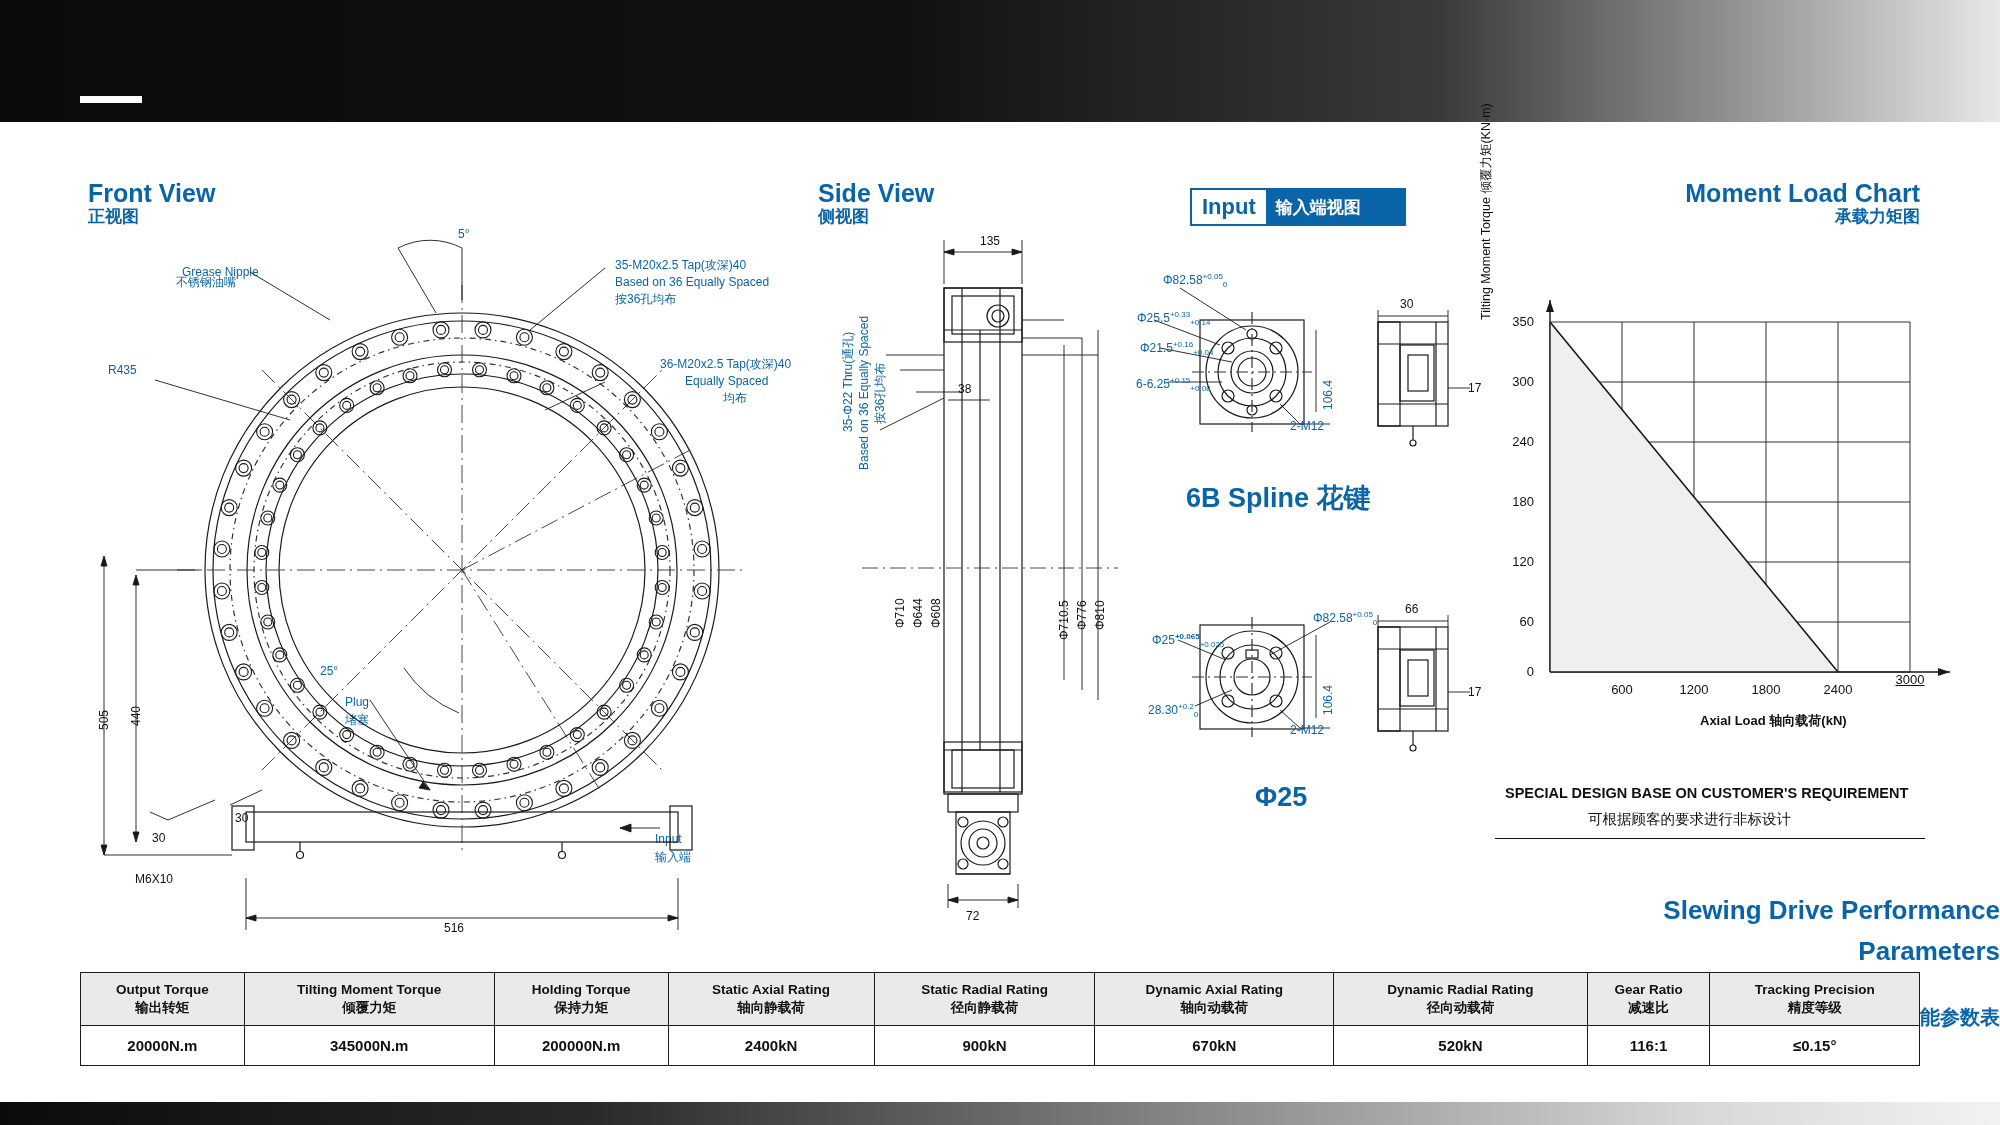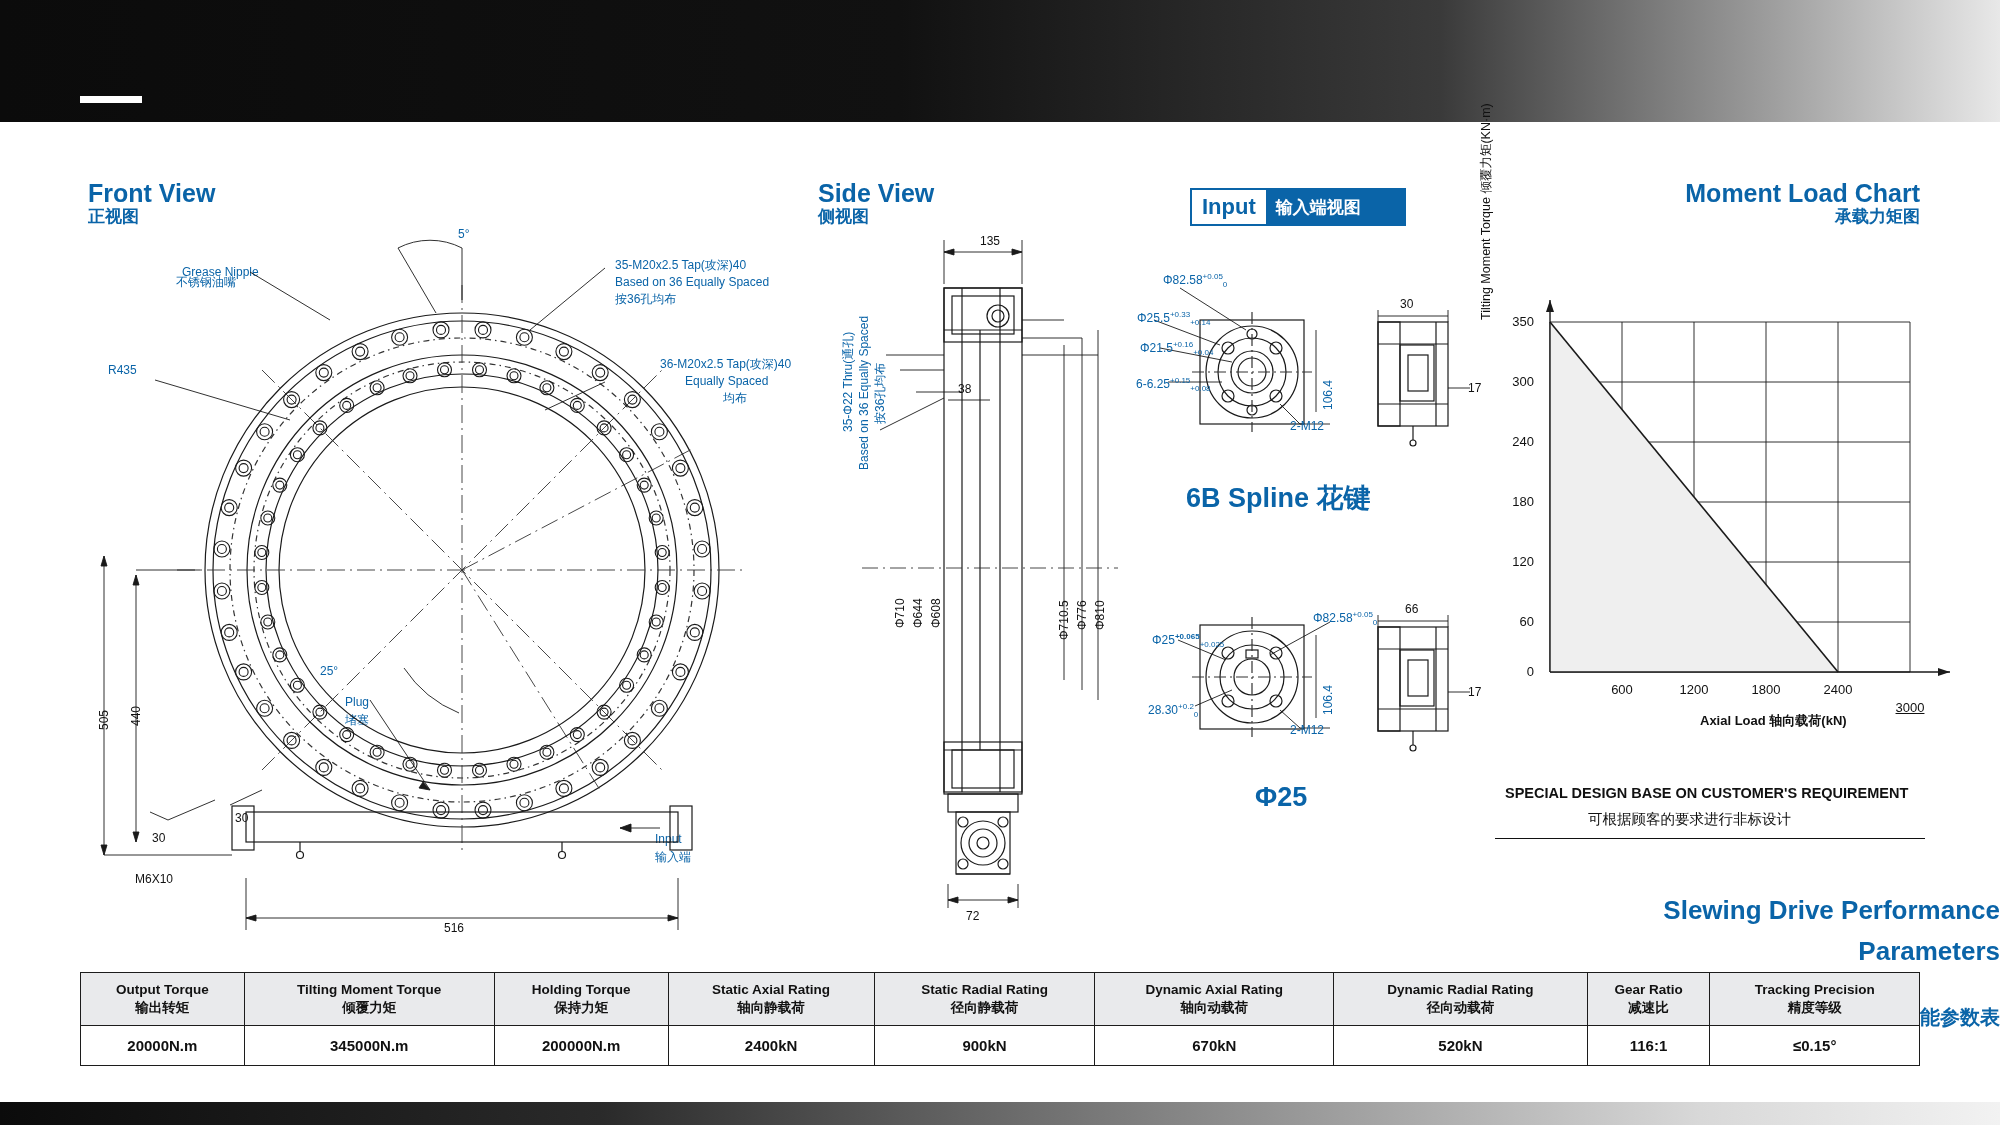--- a/index.html
+++ b/index.html
@@ -584,21 +584,21 @@
 <div class="ytick" style="left:1500px;top:434px;">240</div>
 <div class="ytick" style="left:1500px;top:494px;">180</div>
 <div class="ytick" style="left:1500px;top:554px;">120</div>
 <div class="ytick" style="left:1500px;top:614px;">60</div>
 <div class="ytick" style="left:1500px;top:664px;">0</div>
 
 <div class="xtick" style="left:1597px;top:682px;">600</div>
 <div class="xtick" style="left:1669px;top:682px;">1200</div>
 <div class="xtick" style="left:1741px;top:682px;">1800</div>
 <div class="xtick" style="left:1813px;top:682px;">2400</div>
-<div class="xtick" style="left:1885px;top:700px;text-decoration:underline;">3000</div>
+<div class="xtick" style="left:1885px;top:672px;text-decoration:underline;">3000</div>
 
 <div id="note1">SPECIAL DESIGN BASE ON CUSTOMER'S REQUIREMENT</div>
 <div id="note2">可根据顾客的要求进行非标设计</div>
 <div id="note-rule"></div>
 
 <div id="perf-title">
   <span class="en">Slewing Drive Performance Parameters</span>
   <span class="cn">性能参数表</span>
 </div>
 

